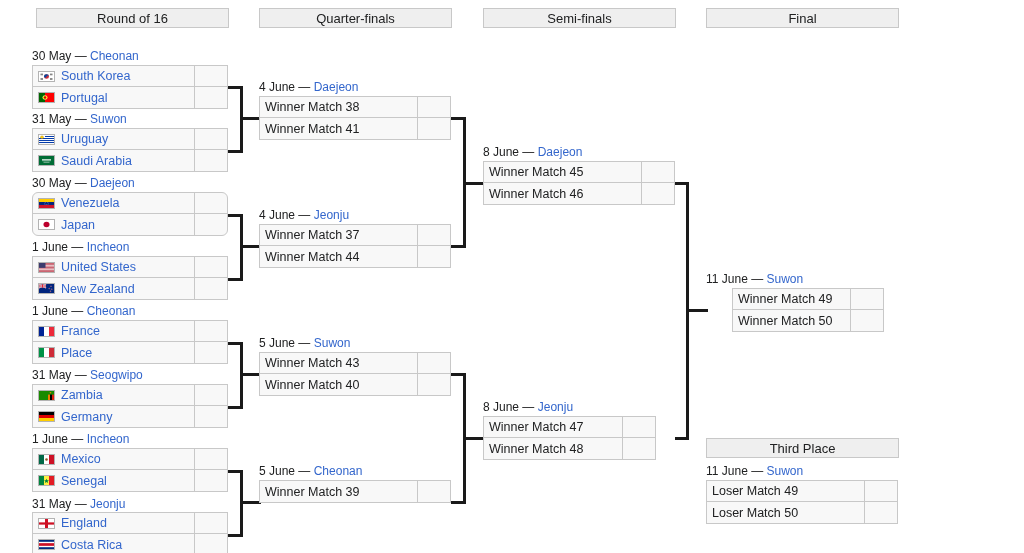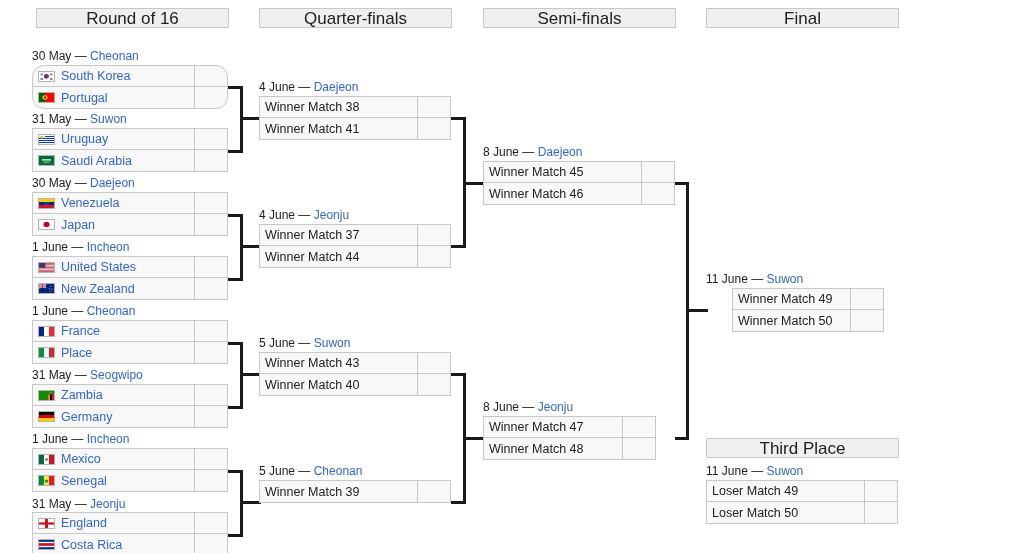--- a/index.html
+++ b/index.html
@@ -14,21 +14,21 @@
   #bracket{position:relative;width:1024px;height:553px;}
 
   
   .round-header{
     position:absolute;
     height:20px;
     line-height:20px;
     text-align:center;
     background:#efefef;
     border:1px solid #c8c8c8;
-    font-size:17px;
+    font-size:13px;
     color:#202122;
     box-sizing:border-box;
   }
 
   
   .match-date{
     position:absolute;
     font-size:12px;
     line-height:14px;
     color:#202122;
@@ -123,21 +123,21 @@
     <div class="cn h" style="left: 463px; top: 182px; width: 22px; height: 3px;"></div>
     <div class="cn v" style="left: 463px; top: 373px; width: 3px; height: 128px;"></div>
     <div class="cn h" style="left: 451px; top: 373px; width: 15px; height: 3px;"></div>
     <div class="cn h" style="left: 451px; top: 501px; width: 15px; height: 3px;"></div>
     <div class="cn h" style="left: 463px; top: 437px; width: 22px; height: 3px;"></div>
     <div class="cn v" style="left: 686px; top: 182px; width: 3px; height: 258px;"></div>
     <div class="cn h" style="left: 675px; top: 182px; width: 14px; height: 3px;"></div>
     <div class="cn h" style="left: 675px; top: 437px; width: 14px; height: 3px;"></div>
     <div class="cn h" style="left: 686px; top: 309px; width: 22px; height: 3px;"></div>
     <div class="match-date" style="left: 32px; top: 49px;"><span>30 May</span><span class="dash"> — </span><span class="venue">Cheonan</span></div>
-    <div class="match" style="left: 32px; top: 65px; width: 196px; border-radius: 12px;">
+    <div class="match" style="left: 32px; top: 65px; width: 196px;">
       <div class="mrow first">
         <div class="team">
           <span class="flag">
             <svg xmlns="http://www.w3.org/2000/svg" viewBox="0 0 30 20" preserveAspectRatio="none" style="width:100%;height:100%;display:block">
               <rect width="30" height="20" fill="#fff"></rect>
               <circle cx="15" cy="10" r="5" fill="#cd2e3a"></circle>
               <path d="M10 10a5 5 0 0 1 10 0 2.5 2.5 0 0 0-5 0 2.5 2.5 0 0 1-5 0z" fill="#0047a0"></path>
               <g fill="#000">
                 <rect x="3" y="4" width="5" height="1"></rect>
                 <rect x="3" y="6" width="5" height="1"></rect>
@@ -200,21 +200,21 @@
                 <rect x="9" y="13" width="12" height="1.2"></rect>
               </g>
             </svg>
           </span>
           <span class="team-name">Saudi Arabia</span>
         </div>
         <div class="score"></div>
       </div>
     </div>
     <div class="match-date" style="left: 32px; top: 176px;"><span>30 May</span><span class="dash"> — </span><span class="venue">Daejeon</span></div>
-    <div class="match" style="left: 32px; top: 192px; width: 196px;">
+    <div class="match" style="left: 32px; top: 192px; width: 196px; border-radius: 6px;">
       <div class="mrow first">
         <div class="team">
           <span class="flag">
             <svg xmlns="http://www.w3.org/2000/svg" viewBox="0 0 30 20" preserveAspectRatio="none" style="width:100%;height:100%;display:block">
               <rect width="30" height="6.7" fill="#ffcc00"></rect>
               <rect y="6.7" width="30" height="6.6" fill="#00247d"></rect>
               <rect y="13.3" width="30" height="6.7" fill="#cf142b"></rect>
               <g fill="#fff">
                 <circle cx="11" cy="9" r="0.6"></circle>
                 <circle cx="13.5" cy="8.3" r="0.6"></circle>

